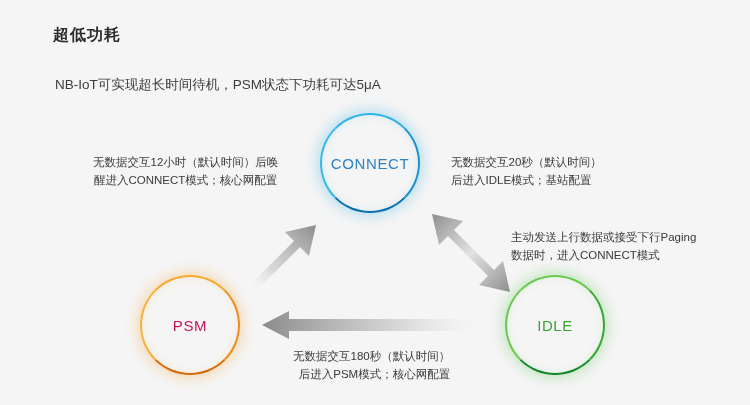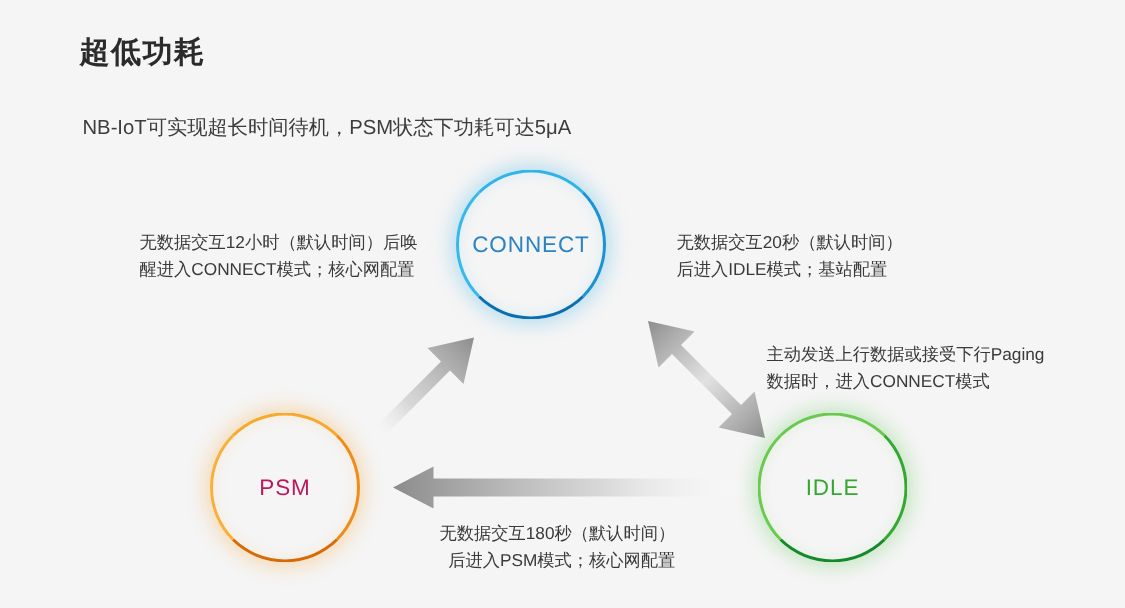--- a/index.html
+++ b/index.html
@@ -20,21 +20,21 @@
     left: 0; top: 0;
     width: 750px;
     height: 405px;
   }
 
   
   .title {
     position: absolute;
     left: 53px;
     top: 21px;
-    font-size: 20px;
+    font-size: 16px;
     font-weight: bold;
     letter-spacing: 1px;
     color: #2b2b2b;
     line-height: 28px;
     white-space: nowrap;
   }
   .subtitle {
     position: absolute;
     left: 55px;
     top: 62px;
@@ -54,21 +54,21 @@
     align-items: center;
     justify-content: center;
   }
   .node .node-label {
     font-size: 15px;
     letter-spacing: 0.6px;
     white-space: nowrap;
   }
 
   .node-connect {
-    left: 304px;
+    left: 320px;
     top: 113px;
     width: 100px;
     height: 100px;
     border: 2.4px solid #1a9bd7;
     border-top-color: #2fb4e8;
     border-right-color: #1b93d2;
     border-bottom-color: #0a6fb0;
     border-left-color: #35b8ea;
     box-shadow: 0 0 13px 3px rgba(60,175,230,0.34),
                 inset 0 0 9px 1px rgba(120,200,240,0.17);
@@ -117,21 +117,21 @@
   }
 
   
   .anno {
     position: absolute;
     font-size: 11.5px;
     line-height: 18px;
     color: #3a3a3a;
     white-space: nowrap;
   }
-  .anno-psm-to-connect { left: 93px;  top: 153px; }
+  .anno-psm-to-connect { left: 93px;  top: 153px; text-align: center; }
   .anno-connect-to-idle{ left: 451px; top: 153px; }
   .anno-idle-to-connect{ left: 511px; top: 228px; }
   .anno-idle-to-psm    { left: 293px; top: 347px; text-align: right; }
 </style>
 </head>
 <body>
 
 <div id="stage">
 
   <div class="title">超低功耗</div>

